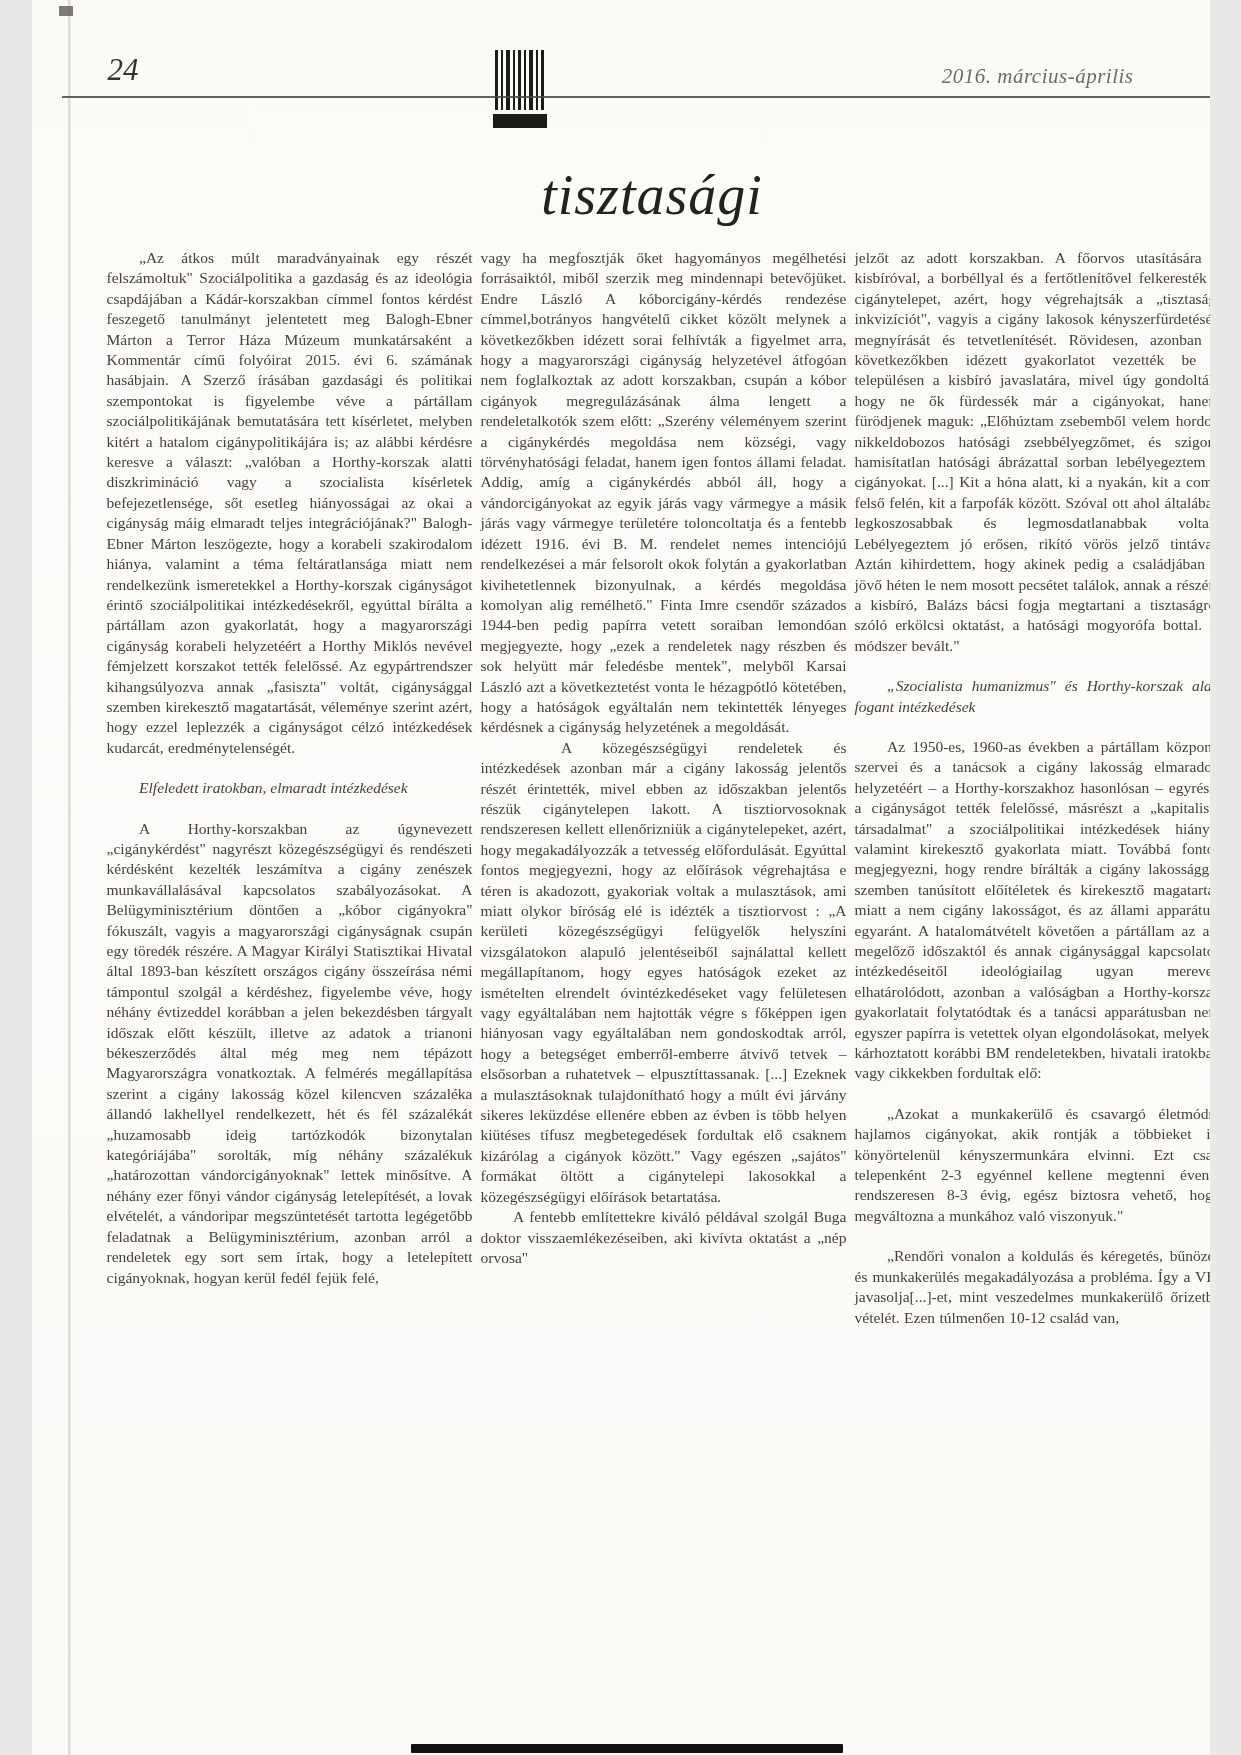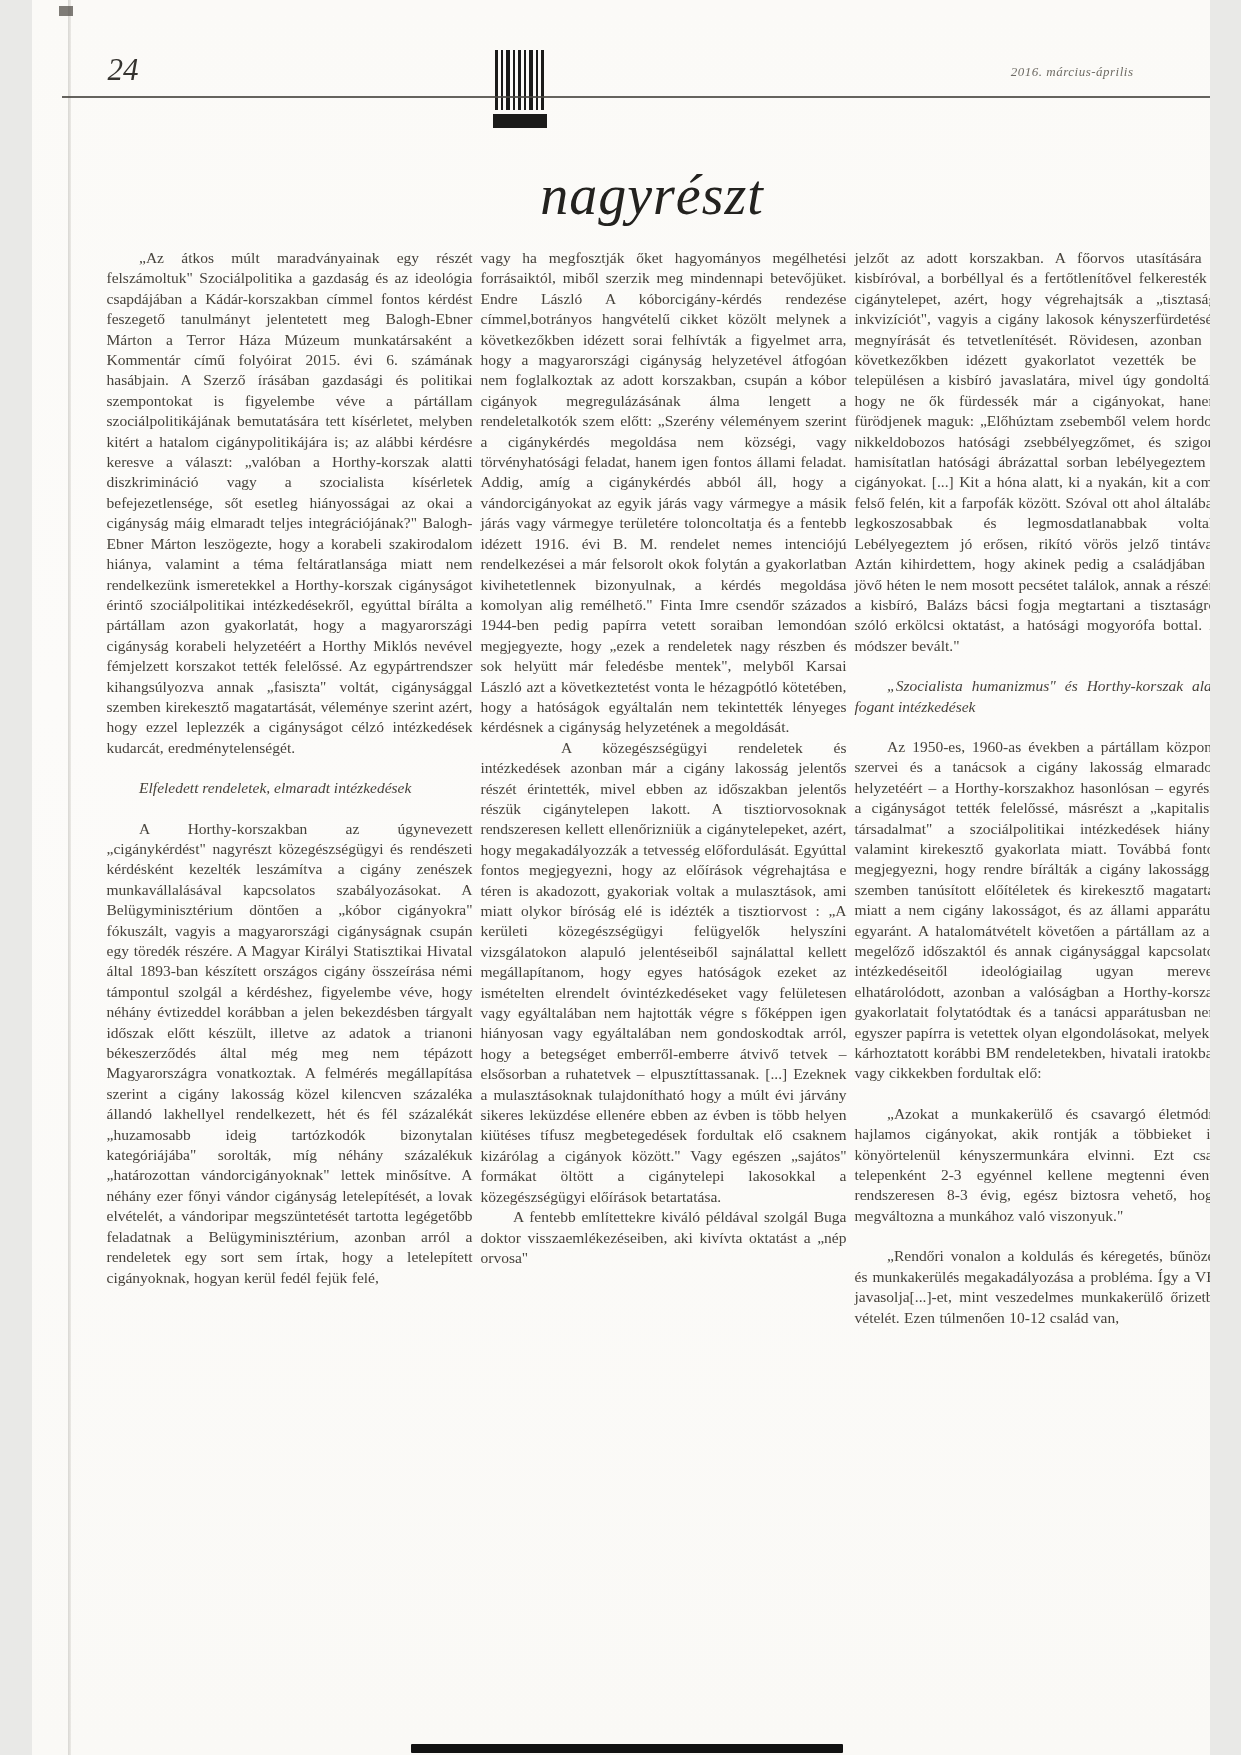--- a/index.html
+++ b/index.html
@@ -20,21 +20,21 @@
   .speck{position:absolute;left:27px;top:6px;width:14px;height:10px;background:#55524c;opacity:.75;}
 
   
   .page-number{
     position:absolute;left:76px;top:52px;
     font-style:italic;font-size:31px;color:#35332f;
   }
   .masthead{position:absolute;left:461px;top:50px;width:54px;height:86px;}
   .issue-date{
     position:absolute;right:76px;top:64px;
-    font-style:italic;font-size:13px;color:#6e6b64;letter-spacing:.5px;
+    font-style:italic;font-size:21px;color:#6e6b64;letter-spacing:.5px;
   }
   .header-rule{
     position:absolute;left:30px;top:96px;width:1182px;height:2px;
     background:#4a4843;opacity:.85;
   }
 
   
   .title{
     position:absolute;left:0;top:99px;width:1241px;
     text-align:center;font-style:italic;font-weight:normal;
@@ -99,28 +99,28 @@
       </svg>
     </span>
   </div>
 
   <div class="issue-date">2016. március-április</div>
 
   <div class="header-rule"></div>
 
   <h1 class="title">
     <br>
-    <span>nagyrészt</span>
+    <span>tisztasági</span>
   </h1>
 
   <div class="columns">
 
     <div class="col">
       <p class="para indent">„Az átkos múlt maradványainak egy részét felszámoltuk" Szociálpolitika a gazdaság és az ideológia csapdájában a Kádár-korszakban címmel fontos kérdést feszegető tanulmányt jelentetett meg Balogh-Ebner Márton a Terror Háza Múzeum munkatársaként a Kommentár című folyóirat 2015. évi 6. számának hasábjain. A Szerző írásában gazdasági és politikai szempontokat is figyelembe véve a pártállam szociálpolitikájának bemutatására tett kísérletet, melyben kitért a hatalom cigánypolitikájára is; az alábbi kérdésre keresve a választ: „valóban a Horthy-korszak alatti diszkrimináció vagy a szocialista kísérletek befejezetlensége, sőt esetleg hiányosságai az okai a cigányság máig elmaradt teljes integrációjának?" Balogh-Ebner Márton leszögezte, hogy a korabeli szakirodalom hiánya, valamint a téma feltáratlansága miatt nem rendelkezünk ismeretekkel a Horthy-korszak cigányságot érintő szociálpolitikai intézkedésekről, egyúttal bírálta a pártállam azon gyakorlatát, hogy a magyarországi cigányság korabeli helyzetéért a Horthy Miklós nevével fémjelzett korszakot tették felelőssé. Az egypártrendszer kihangsúlyozva annak „fasiszta" voltát, cigánysággal szemben kirekesztő magatartását, véleménye szerint azért, hogy ezzel leplezzék a cigányságot célzó intézkedések kudarcát, eredménytelenségét.</p>
-      <p class="subheading">Elfeledett rendeletek, elmaradt intézkedések</p>
+      <p class="subheading">Elfeledett iratokban, elmaradt intézkedések</p>
       <p class="para indent">A Horthy-korszakban az úgynevezett „cigánykérdést" nagyrészt közegészségügyi és rendészeti kérdésként kezelték leszámítva a cigány zenészek munkavállalásával kapcsolatos szabályozásokat. A Belügyminisztérium döntően a „kóbor cigányokra" fókuszált, vagyis a magyarországi cigányságnak csupán egy töredék részére. A Magyar Királyi Statisztikai Hivatal által 1893-ban készített országos cigány összeírása némi támpontul szolgál a kérdéshez, figyelembe véve, hogy néhány évtizeddel korábban a jelen bekezdésben tárgyalt időszak előtt készült, illetve az adatok a trianoni békeszerződés által még meg nem tépázott Magyarországra vonatkoztak. A felmérés megállapítása szerint a cigány lakosság közel kilencven százaléka állandó lakhellyel rendelkezett, hét és fél százalékát „huzamosabb ideig tartózkodók bizonytalan kategóriájába" sorolták, míg néhány százalékuk „határozottan vándorcigányoknak" lettek minősítve. A néhány ezer főnyi vándor cigányság letelepítését, a lovak elvételét, a vándoripar megszüntetését tartotta legégetőbb feladatnak a Belügyminisztérium, azonban arról a rendeletek egy sort sem írtak, hogy a letelepített cigányoknak, hogyan kerül fedél fejük felé,</p>
     </div>
 
     <div class="col">
       <p class="para">vagy ha megfosztják őket hagyományos megélhetési forrásaiktól, miből szerzik meg mindennapi betevőjüket. Endre László A kóborcigány-kérdés rendezése címmel,botrányos hangvételű cikket közölt melynek a következőkben idézett sorai felhívták a figyelmet arra, hogy a magyarországi cigányság helyzetével átfogóan nem foglalkoztak az adott korszakban, csupán a kóbor cigányok megregulázásának álma lengett a rendeletalkotók szem előtt: „Szerény véleményem szerint a cigánykérdés megoldása nem községi, vagy törvényhatósági feladat, hanem igen fontos állami feladat. Addig, amíg a cigánykérdés abból áll, hogy a vándorcigányokat az egyik járás vagy vármegye a másik járás vagy vármegye területére toloncoltatja és a fentebb idézett 1916. évi B. M. rendelet nemes intenciójú rendelkezései a már felsorolt okok folytán a gyakorlatban kivihetetlennek bizonyulnak, a kérdés megoldása komolyan alig remélhető." Finta Imre csendőr százados 1944-ben pedig papírra vetett soraiban lemondóan megjegyezte, hogy „ezek a rendeletek nagy részben és sok helyütt már feledésbe mentek", melyből Karsai László azt a következtetést vonta le hézagpótló kötetében, hogy a hatóságok egyáltalán nem tekintették lényeges kérdésnek a cigányság helyzetének a megoldását.</p>
       <p class="para indent-deep">A közegészségügyi rendeletek és intézkedések azonban már a cigány lakosság jelentős részét érintették, mivel ebben az időszakban jelentős részük cigánytelepen lakott. A tisztiorvosoknak rendszeresen kellett ellenőrizniük a cigánytelepeket, azért, hogy megakadályozzák a tetvesség előfordulását. Egyúttal fontos megjegyezni, hogy az előírások végrehajtása e téren is akadozott, gyakoriak voltak a mulasztások, ami miatt olykor bíróság elé is idézték a tisztiorvost : „A kerületi közegészségügyi felügyelők helyszíni vizsgálatokon alapuló jelentéseiből sajnálattal kellett megállapítanom, hogy egyes hatóságok ezeket az ismételten elrendelt óvintézkedéseket vagy felületesen vagy egyáltalában nem hajtották végre s főképpen igen hiányosan vagy egyáltalában nem gondoskodtak arról, hogy a betegséget emberről-emberre átvivő tetvek – elsősorban a ruhatetvek – elpusztíttassanak. [...] Ezeknek a mulasztásoknak tulajdonítható hogy a múlt évi járvány sikeres leküzdése ellenére ebben az évben is több helyen kiütéses tífusz megbetegedések fordultak elő csaknem kizárólag a cigányok között." Vagy egészen „sajátos" formákat öltött a cigánytelepi lakosokkal a közegészségügyi előírások betartatása.</p>
       <p class="para indent">A fentebb említettekre kiváló példával szolgál Buga doktor visszaemlékezéseiben, aki kivívta oktatást a „nép orvosa"</p>
     </div>
 
     <div class="col">

